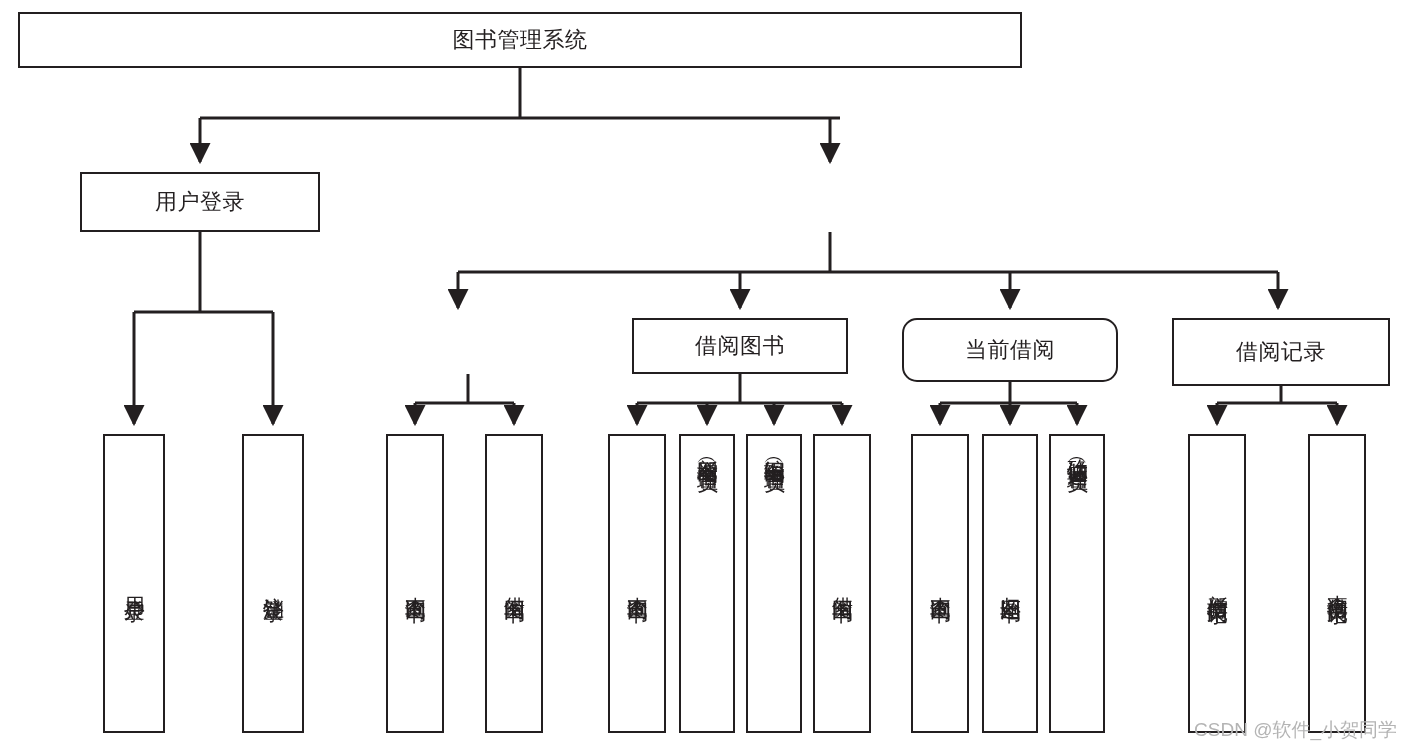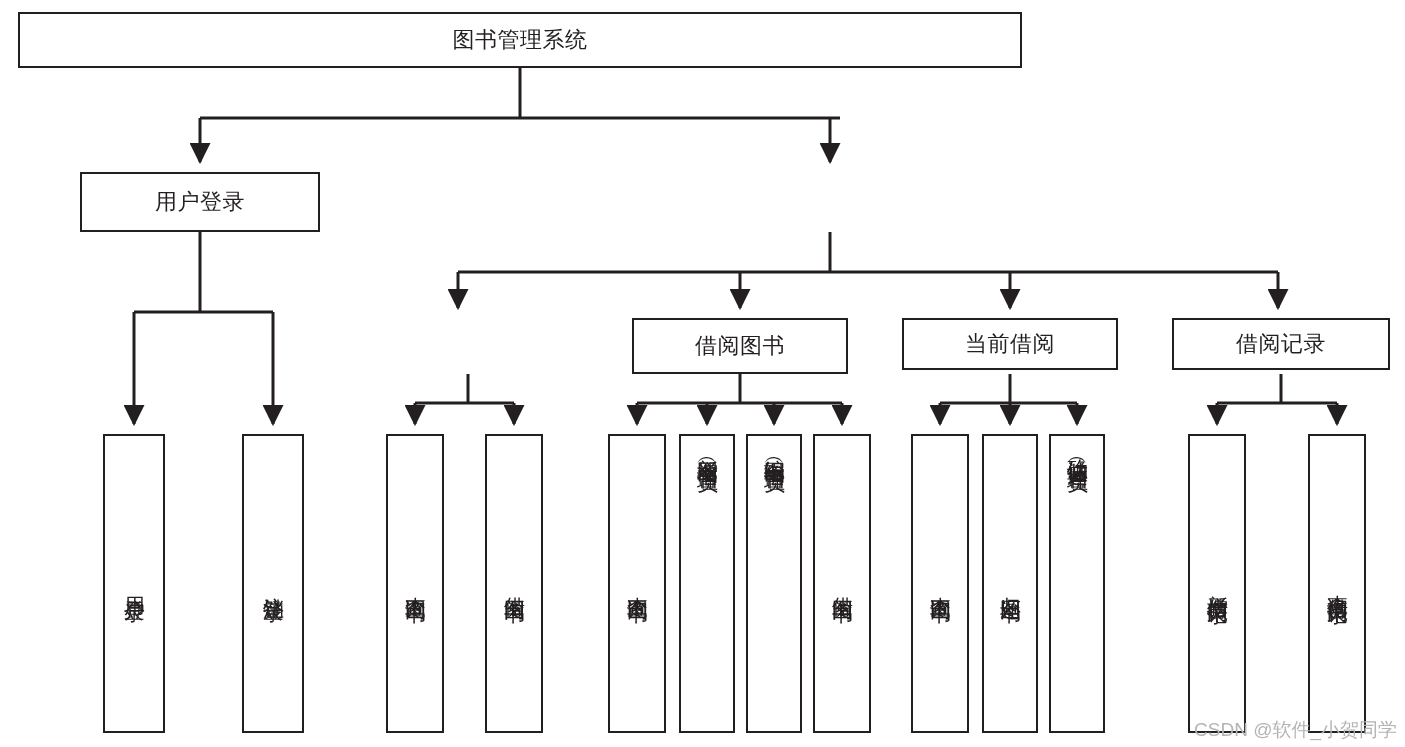--- a/index.html
+++ b/index.html
@@ -120,22 +120,22 @@
       <path d="M 1217 403 L 1217 424" marker-end="url(#arrow)"></path>
       <path d="M 1337 403 L 1337 424" marker-end="url(#arrow)"></path>
     </g>
   </svg>
 
   <div class="node node-h" style="left: 18px; top: 12px; width: 1004px; height: 56px;">图书管理系统</div>
 
   <div class="node node-h" style="left: 80px; top: 172px; width: 240px; height: 60px;">用户登录</div>
 
   <div class="node node-h" style="left: 632px; top: 318px; width: 216px; height: 56px;">借阅图书</div>
-  <div class="node node-h" style="left: 902px; top: 318px; width: 216px; height: 52px;">当前借阅</div>
-  <div class="node node-h" style="left: 1172px; top: 318px; width: 218px; height: 52px;">借阅记录</div>
+  <div class="node node-h" style="left: 902px; top: 318px; width: 216px; height: 64px; border-radius: 15px;">当前借阅</div>
+  <div class="node node-h" style="left: 1172px; top: 318px; width: 218px; height: 68px;">借阅记录</div>
 
   <div class="node node-v center-v" style="left: 103px; top: 434px; width: 62px; height: 299px;">
     <span class="vlabel">用户登录</span>
   </div>
   <div class="node node-v center-v" style="left: 242px; top: 434px; width: 62px; height: 299px;">
     <span class="vlabel">注销登录</span>
   </div>
   <div class="node node-v center-v" style="left: 386px; top: 434px; width: 58px; height: 299px;">
     <span class="vlabel">查询图书</span>
   </div>

